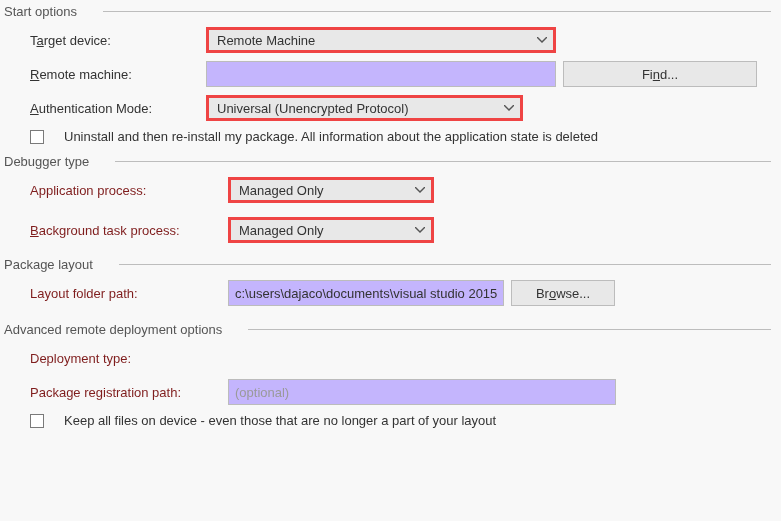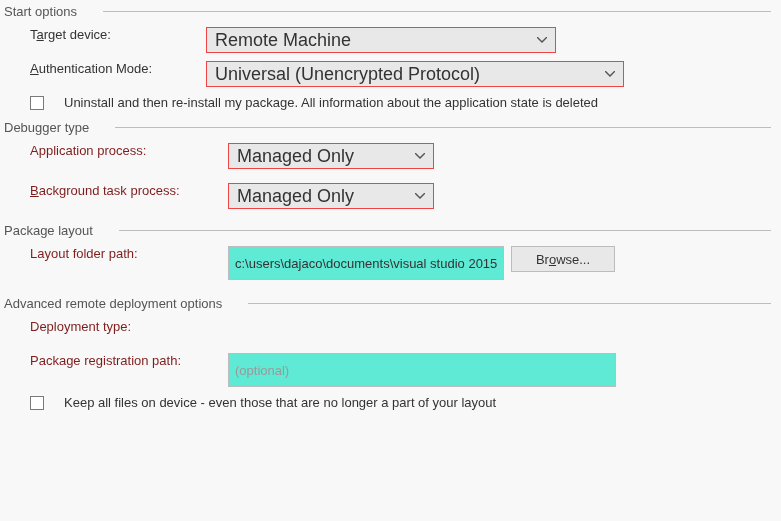--- a/index.html
+++ b/index.html
@@ -31,64 +31,65 @@
     padding-right: 6px;
     white-space: nowrap;
   }
   .group-line {
     flex: 1;
     border-top: 1px solid #bdbdbd;
     height: 0;
   }
   .row {
     display: flex;
+    align-items: center;
     margin-left: 26px;
     margin-bottom: 8px;
     min-height: 26px;
   }
   .label-col {
     width: 176px;
     color: #333;
   }
   .label-col-wide {
     width: 198px;
     color: #7f1d1d;
   }
   .mnemonic { text-decoration: underline; }
   .select {
     appearance: none;
     -webkit-appearance: none;
     height: 26px;
-    border: 1px solid #ef4444;
+    border: 3px solid #ef4444;
     background: #e8e8e8;
     padding: 0 26px 0 8px;
     font-family: inherit;
-    font-size: 18px;
+    font-size: 13px;
     color: #333;
     position: relative;
   }
   .select-wrap {
     position: relative;
     display: inline-block;
   }
   .select-wrap .chev {
     position: absolute;
     right: 9px;
     top: 50%;
     transform: translateY(-50%);
     pointer-events: none;
     width: 10px;
     height: 6px;
   }
   .chev svg { display: block; }
   .textbox {
     height: 26px;
     border: 1px solid #bcbcbc;
-    background: #5eead4;
-    padding: 16px 6px;
+    background: #c4b5fd;
+    padding: 0 6px;
     font-family: inherit;
     font-size: 13px;
     color: #333;
   }
   .textbox::placeholder { color: #9a9a9a; }
   .btn {
     height: 26px;
     border: 1px solid #bcbcbc;
     background: #e8e8e8;
     font-family: inherit;
@@ -129,25 +130,30 @@
       <span class="select-wrap">
         <input class="select" style="width: 350px;" readonly="" value="Remote Machine">
         <span class="chev">
             <svg viewBox="0 0 10 6">
               <path d="M0 0 L5 5 L10 0" fill="none" stroke="#555" stroke-width="1.4"></path>
             </svg>
           </span>
       </span>
     </div>
 
+    <div class="row">
+      <span class="label-col"><span></span><span class="mnemonic">R</span><span>emote machine:</span></span>
+      <input class="textbox" style="width: 350px;" value="">
+      <button class="btn" style="width:194px;margin-left:7px"><span>Fi</span><span class="mnemonic">n</span><span>d...</span></button>
+    </div>
 
     <div class="row">
       <span class="label-col"><span></span><span class="mnemonic">A</span><span>uthentication Mode:</span></span>
       <span class="select-wrap">
-        <input class="select" style="width: 418px;" readonly="" value="Universal (Unencrypted Protocol)">
+        <input class="select" style="width: 317px;" readonly="" value="Universal (Unencrypted Protocol)">
         <span class="chev">
             <svg viewBox="0 0 10 6">
               <path d="M0 0 L5 5 L10 0" fill="none" stroke="#555" stroke-width="1.4"></path>
             </svg>
           </span>
       </span>
     </div>
 
     <div class="checkbox-row">
       <span class="checkbox"></span>

